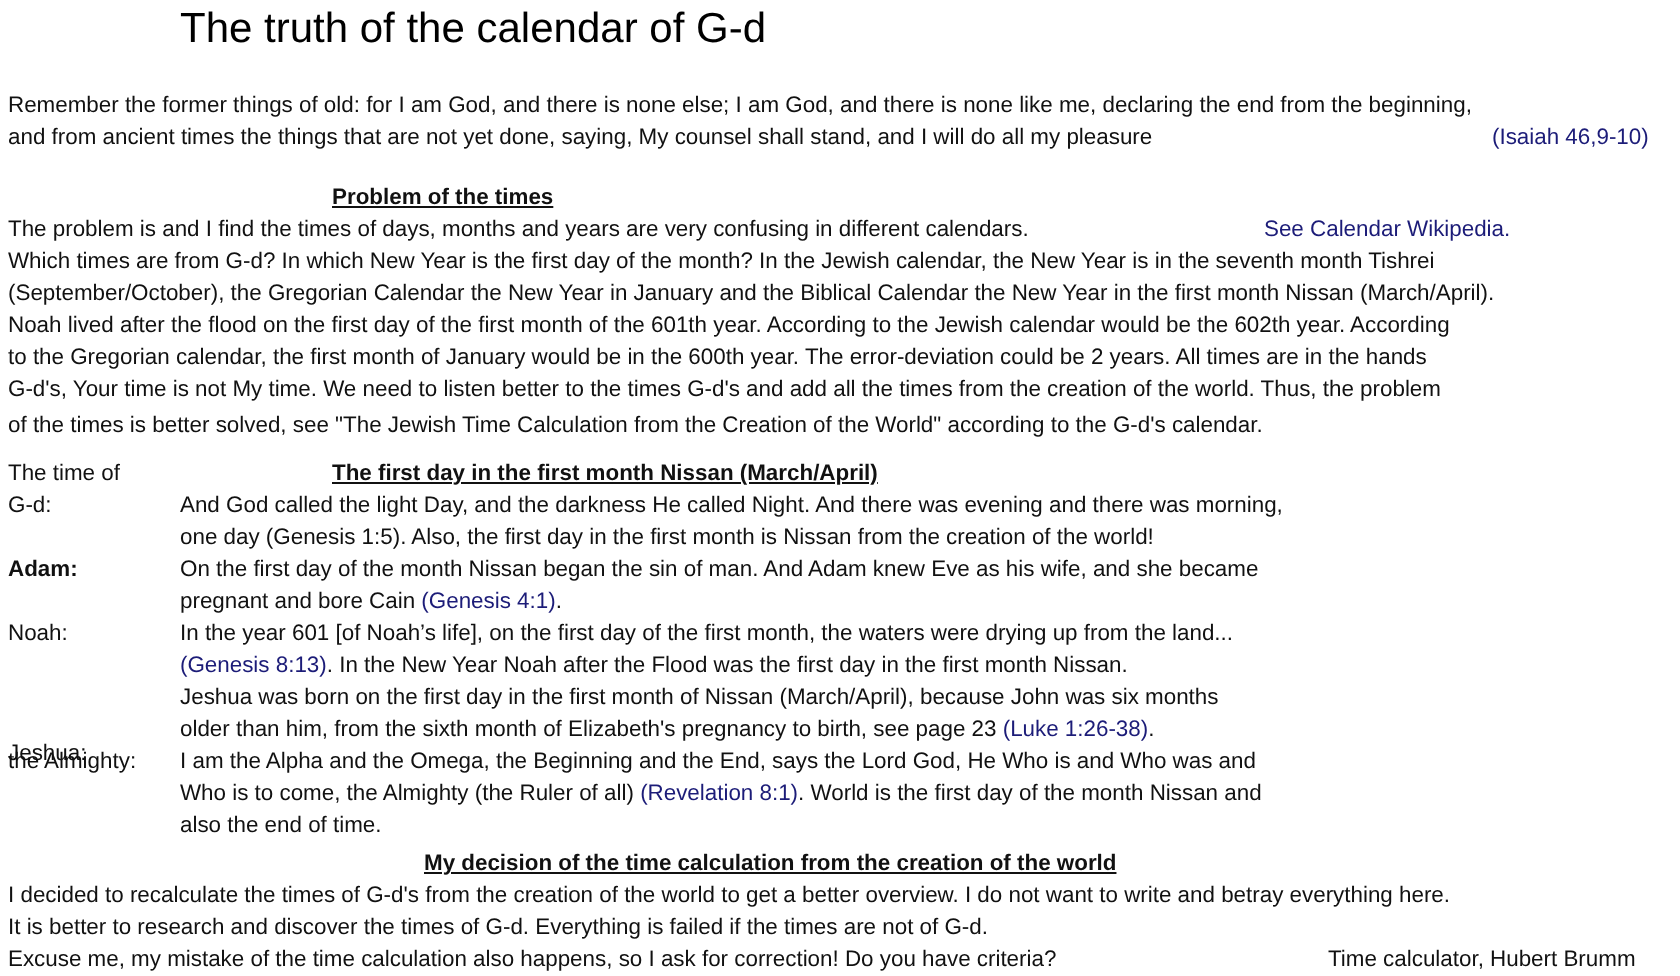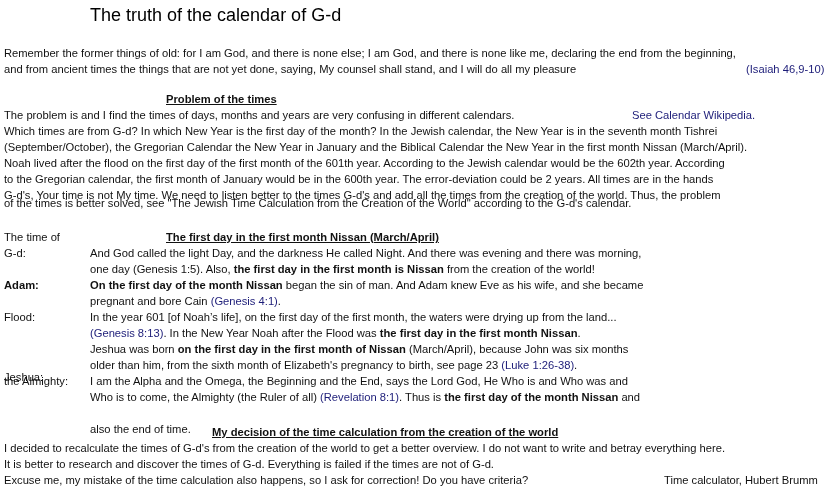--- a/index.html
+++ b/index.html
@@ -3,69 +3,69 @@
   <meta charset="utf-8">
   <style>
     html, body { margin: 0; padding: 0; background: #ffffff; }
     body {
       width: 840px; height: 488px; overflow: hidden; position: relative;
       font-family: "Liberation Sans", sans-serif; color: #111111;
       font-size: 11.2px;
     }
     .abs { position: absolute; white-space: nowrap; line-height: 19px; }
     .title {
-      position: absolute; left: 90px; top: -1px; font-size: 18px;
+      position: absolute; left: 90px; top: -1px; font-size: 21px;
       line-height: 32px; color: #000; white-space: nowrap;
     }
     .heading { font-weight: bold; text-decoration: underline; text-align: center; }
     .link { color: #1c1c78; }
-    b { font-weight: bold; }
+    b { font-weight: normal; }
     .label { position: absolute; left: 4px; white-space: nowrap; line-height: 19px; }
     .text { position: absolute; left: 90px; white-space: nowrap; line-height: 19px; }
   </style>
 </head>
 <body>
 
 <div class="title">The truth of the calendar of G-d</div>
 
 <div class="abs" style="left:4px; top:44px;text-align:right;">Remember the former things of old: for I am God, and there is none else; I am God, and there is none like me, declaring the end from the beginning,</div>
 <div class="abs" style="left:4px; top:60px;">and from ancient times the things that are not yet done, saying, My counsel shall stand, and I will do all my pleasure</div>
 <div class="abs link" style="left:746px; top:60px;">(Isaiah 46,9-10)</div>
 
 <div class="abs heading" style="left:166px; top:90px;">Problem of the times</div>
 <div class="abs" style="left:4px; top:106px;">The problem is and I find the times of days, months and years are very confusing in different calendars.</div>
 <div class="abs link" style="left:632px; top:106px;">See Calendar Wikipedia.</div>
 <div class="abs" style="left:4px; top:122px;">Which times are from G-d? In which New Year is the first day of the month? In the Jewish calendar, the New Year is in the seventh month Tishrei</div>
 <div class="abs" style="left:4px; top:138px;">(September/October), the Gregorian Calendar the New Year in January and the Biblical Calendar the New Year in the first month Nissan (March/April).</div>
 <div class="abs" style="left:4px; top:154px;">Noah lived after the flood on the first day of the first month of the 601th year. According to the Jewish calendar would be the 602th year.  According</div>
 <div class="abs" style="left:4px; top:170px;">to the Gregorian calendar, the first month of January would be in the 600th year. The error-deviation could be 2 years. All times are in the hands</div>
 <div class="abs" style="left:4px; top:186px;">G-d's, Your time is not My time. We need to listen better to the times G-d's and add all the times from the creation of the world. Thus, the problem</div>
-<div class="abs" style="left:4px; top:194px;">of the times is better solved, see "The Jewish Time Calculation from the Creation of the World" according to the G-d's calendar.</div>
+<div class="abs" style="left:4px; top:204px;">of the times is better solved, see "The Jewish Time Calculation from the Creation of the World" according to the G-d's calendar.</div>
 
 <div class="label" style="top:228px;">The time of</div>
 <div class="abs heading" style="left:166px; top:228px;">The first day in the first month Nissan (March/April)</div>
 
 <div class="label" style="top:244px;">G-d:</div>
 <div class="text" style="top:244px;">And God called the light Day, and the darkness He called Night. And there was evening and there was morning,</div>
 <div class="text" style="top:260px;"><span>one day (Genesis 1:5). Also, </span><b>the first day in the first month is Nissan</b><span> from the creation of the world!</span></div>
 
 <div class="label" style="top:276px;font-weight:bold;">Adam:</div>
 <div class="text" style="top:276px;"><b>On the first day of the month Nissan</b><span> began the sin of man. And Adam knew Eve as his wife, and she became</span></div>
 <div class="text" style="top:292px;"><span>pregnant and bore Cain </span><span class="link">(Genesis 4:1)</span><span>.</span></div>
 
-<div class="label" style="top:308px;">Flood:</div>
+<div class="label" style="top:308px;">Noah:</div>
 <div class="text" style="top:308px;">In the year 601 [of Noah’s life], on the first day of the first month, the waters were drying up from the land...</div>
 <div class="text" style="top:324px;"><span class="link">(Genesis 8:13)</span><span>. In the New Year Noah after the Flood was </span><b>the first day in the first month Nissan</b><span>.</span></div>
 
 <div class="label" style="top:340px;margin-top:28px;">Jeshua:</div>
 <div class="text" style="top:340px;"><span>Jeshua was born </span><b>on the first day in the first month of Nissan</b><span> (March/April), because John was six months</span></div>
 <div class="text" style="top:356px;"><span>older than him, from the sixth month of Elizabeth's pregnancy to birth, see page 23 </span><span class="link">(Luke 1:26-38)</span><span>.</span></div>
 
 <div class="label" style="top:372px;">the Almighty:</div>
 <div class="text" style="top:372px;">I am the Alpha and the Omega, the Beginning and the End, says the Lord God, He Who is and Who was and</div>
-<div class="text" style="top:388px;"><span>Who is to come, the Almighty (the Ruler of all) </span><span class="link">(Revelation 8:1)</span><span>. Thus is </span><b>the first day of the month Nissan</b><span> and</span></div>
-<div class="text" style="top:420px;">also the end of time.</div>
+<div class="text" style="top:388px;"><span>Who is to come, the Almighty (the Ruler of all) </span><span class="link">(Revelation 8:1)</span><span>. World is </span><b>the first day of the month Nissan</b><span> and</span></div>
+<div class="text" style="top:404px;">also the end of time.</div>
 
 <div class="abs heading" style="left:166px; top:423px;padding-left:46px;">My decision of the time calculation from the creation of the world</div>
 <div class="abs" style="left:4px; top:439px;">I decided to recalculate the times of G-d's from the creation of the world to get a better overview. I do not want to write and betray everything here.</div>
 <div class="abs" style="left:4px; top:455px;">It is better to research and discover the times of G-d. Everything is failed if the times are not of G-d.</div>
 <div class="abs" style="left:4px; top:471px;">Excuse me, my mistake of the time calculation also happens, so I ask for correction! Do you have criteria?</div>
 <div class="abs" style="left:664px; top:471px;">Time calculator, Hubert Brumm</div>
 
 </body></html>

